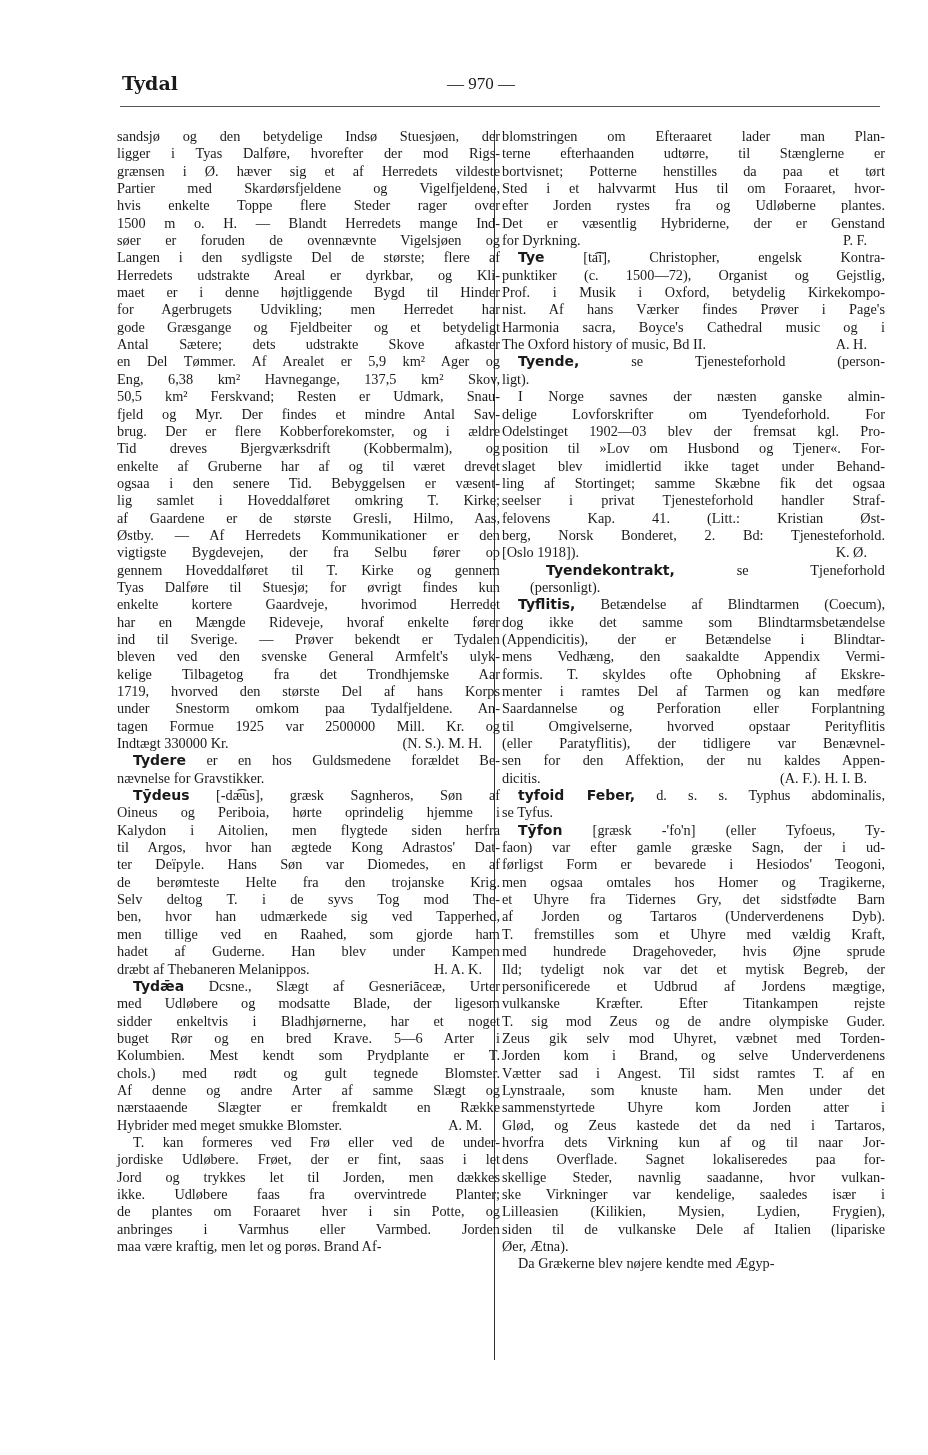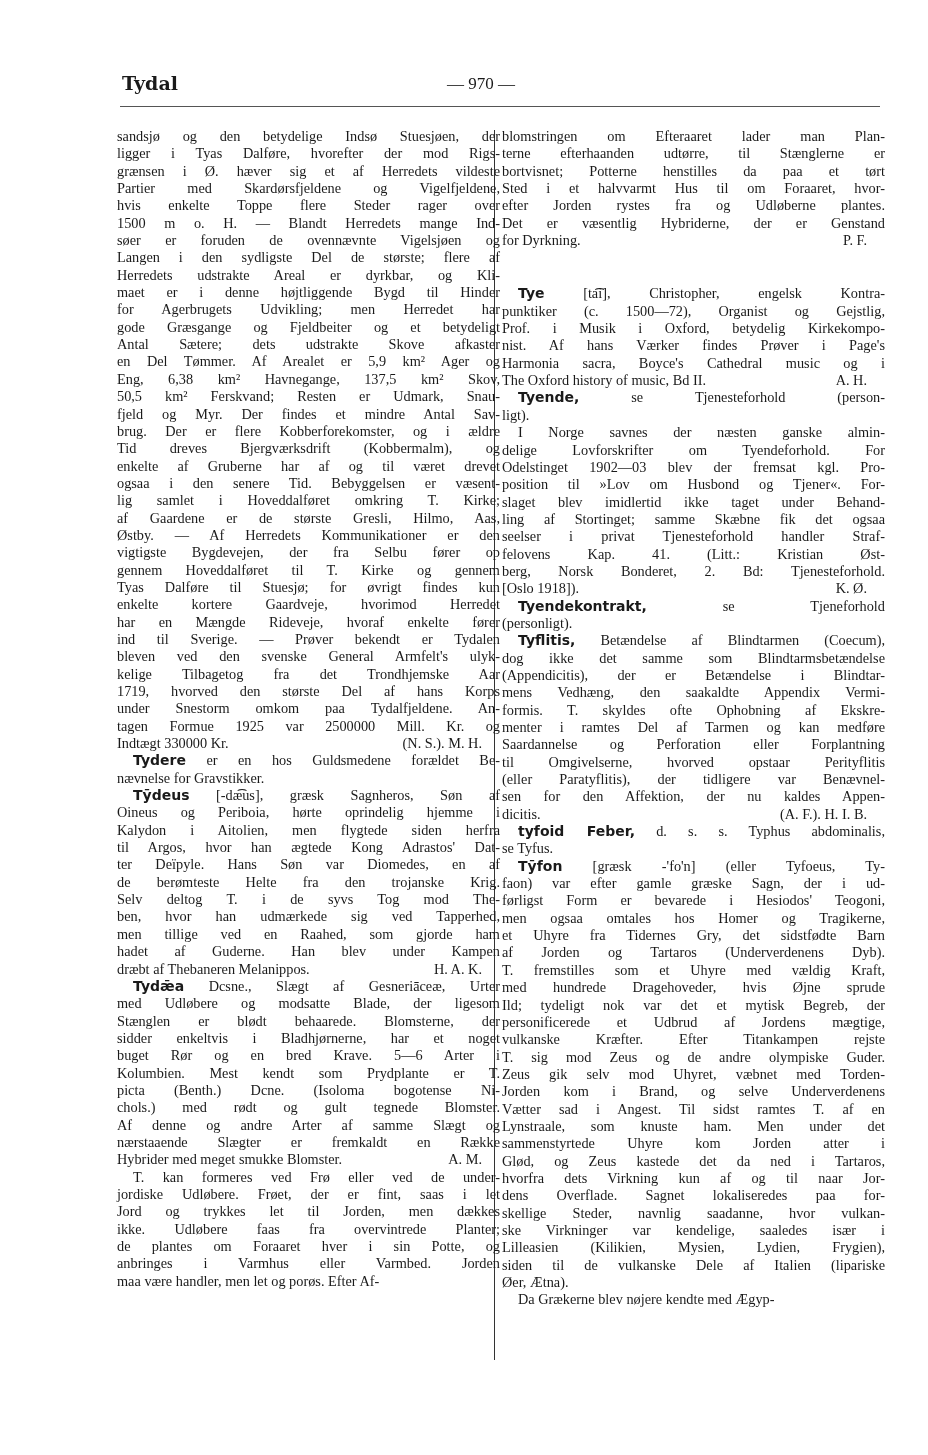--- a/index.html
+++ b/index.html
@@ -100,51 +100,49 @@
       <span class="line"><span>de berømteste Helte fra den trojanske Krig.</span></span>
       <span class="line"><span>Selv deltog T. i de syvs Tog mod The-</span></span>
       <span class="line"><span>ben, hvor han udmærkede sig ved Tapperhed,</span></span>
       <span class="line"><span>men tillige ved en Raahed, som gjorde ham</span></span>
       <span class="line"><span>hadet af Guderne. Han blev under Kampen</span></span>
       <span class="line last"><span>dræbt af Thebaneren Melanippos.</span><span class="sig">H. A. K.</span></span>
     </div>
     <div class="para" style="text-indent: 0px;">
       <span class="line" style="padding-left: 16px;"><span class="hw">Tydǣa</span><span> Dcsne., Slægt af Gesneriāceæ, Urter</span></span>
       <span class="line"><span>med Udløbere og modsatte Blade, der ligesom</span></span>
-      <span class="line"><span>Stænglen er blødt behaarede. Blomsterne, der</span></span>
       <span class="line"><span>sidder enkeltvis i Bladhjørnerne, har et noget</span></span>
       <span class="line"><span>buget Rør og en bred Krave. 5—6 Arter i</span></span>
       <span class="line"><span>Kolumbien. Mest kendt som Prydplante er T.</span></span>
-      <span class="line"><span>picta (Benth.) Dcne. (Isoloma bogotense Ni-</span></span>
       <span class="line"><span>chols.) med rødt og gult tegnede Blomster.</span></span>
       <span class="line"><span>Af denne og andre Arter af samme Slægt og</span></span>
       <span class="line"><span>nærstaaende Slægter er fremkaldt en Række</span></span>
       <span class="line last"><span>Hybrider med meget smukke Blomster.</span><span class="sig">A. M.</span></span>
     </div>
     <div class="para" style="text-indent: 0px;">
       <span class="line" style="padding-left: 16px;"><span>T. kan formeres ved Frø eller ved de under-</span></span>
       <span class="line"><span>jordiske Udløbere. Frøet, der er fint, saas i let</span></span>
       <span class="line"><span>Jord og trykkes let til Jorden, men dækkes</span></span>
       <span class="line"><span>ikke. Udløbere faas fra overvintrede Planter;</span></span>
       <span class="line"><span>de plantes om Foraaret hver i sin Potte, og</span></span>
       <span class="line"><span>anbringes i Varmhus eller Varmbed. Jorden</span></span>
-      <span class="line last"><span>maa være handler, men let og porøs. Efter Af-</span></span>
+      <span class="line last"><span>maa være kraftig, men let og porøs. Brand Af-</span></span>
     </div>
   </div>
 <div class="col col-right" id="col-right">
     <div class="para cont" style="text-indent: 0px;">
       <span class="line"><span>blomstringen om Efteraaret lader man Plan-</span></span>
       <span class="line"><span>terne efterhaanden udtørre, til Stænglerne er</span></span>
       <span class="line"><span>bortvisnet; Potterne henstilles da paa et tørt</span></span>
       <span class="line"><span>Sted i et halvvarmt Hus til om Foraaret, hvor-</span></span>
       <span class="line"><span>efter Jorden rystes fra og Udløberne plantes.</span></span>
       <span class="line"><span>Det er væsentlig Hybriderne, der er Genstand</span></span>
       <span class="line last"><span>for Dyrkning.</span><span class="sig">P. F.</span></span>
     </div>
-    <div class="para" style="text-indent: 0px; margin-top: 36px;">
+    <div class="para" style="text-indent: 0px;">
       <span class="line" style="padding-left: 16px;"><span class="hw">Tye</span><span> [ta͡i], Christopher, engelsk Kontra-</span></span>
       <span class="line"><span>punktiker (c. 1500—72), Organist og Gejstlig,</span></span>
       <span class="line"><span>Prof. i Musik i Oxford, betydelig Kirkekompo-</span></span>
       <span class="line"><span>nist. Af hans Værker findes Prøver i Page's</span></span>
       <span class="line"><span>Harmonia sacra, Boyce's Cathedral music og i</span></span>
       <span class="line last"><span>The Oxford history of music, Bd II.</span><span class="sig">A. H.</span></span>
     </div>
     <div class="para" style="text-indent: 0px;">
       <span class="line" style="padding-left: 16px;"><span class="hw">Tyende,</span><span> se Tjenesteforhold (person-</span></span>
       <span class="line last"><span>ligt).</span></span>
@@ -154,21 +152,21 @@
       <span class="line"><span>delige Lovforskrifter om Tyendeforhold. For</span></span>
       <span class="line"><span>Odelstinget 1902—03 blev der fremsat kgl. Pro-</span></span>
       <span class="line"><span>position til »Lov om Husbond og Tjener«. For-</span></span>
       <span class="line"><span>slaget blev imidlertid ikke taget under Behand-</span></span>
       <span class="line"><span>ling af Stortinget; samme Skæbne fik det ogsaa</span></span>
       <span class="line"><span>seelser i privat Tjenesteforhold handler Straf-</span></span>
       <span class="line"><span>felovens Kap. 41. (Litt.: Kristian Øst-</span></span>
       <span class="line"><span>berg, Norsk Bonderet, 2. Bd: Tjenesteforhold.</span></span>
       <span class="line last"><span>[Oslo 1918]).</span><span class="sig">K. Ø.</span></span>
     </div>
-    <div class="para" style="text-indent: 0px;">
+    <div class="para" style="text-indent: 0px; margin-left: 28px;">
       <span class="line" style="padding-left: 16px;"><span class="hw">Tyendekontrakt,</span><span> se Tjeneforhold</span></span>
       <span class="line last"><span>(personligt).</span></span>
     </div>
     <div class="para" style="text-indent: 0px;">
       <span class="line" style="padding-left: 16px;"><span class="hw">Tyflitis,</span><span> Betændelse af Blindtarmen (Coecum),</span></span>
       <span class="line"><span>dog ikke det samme som Blindtarmsbetændelse</span></span>
       <span class="line"><span>(Appendicitis), der er Betændelse i Blindtar-</span></span>
       <span class="line"><span>mens Vedhæng, den saakaldte Appendix Vermi-</span></span>
       <span class="line"><span>formis. T. skyldes ofte Ophobning af Ekskre-</span></span>
       <span class="line"><span>menter i ramtes Del af Tarmen og kan medføre</span></span>

